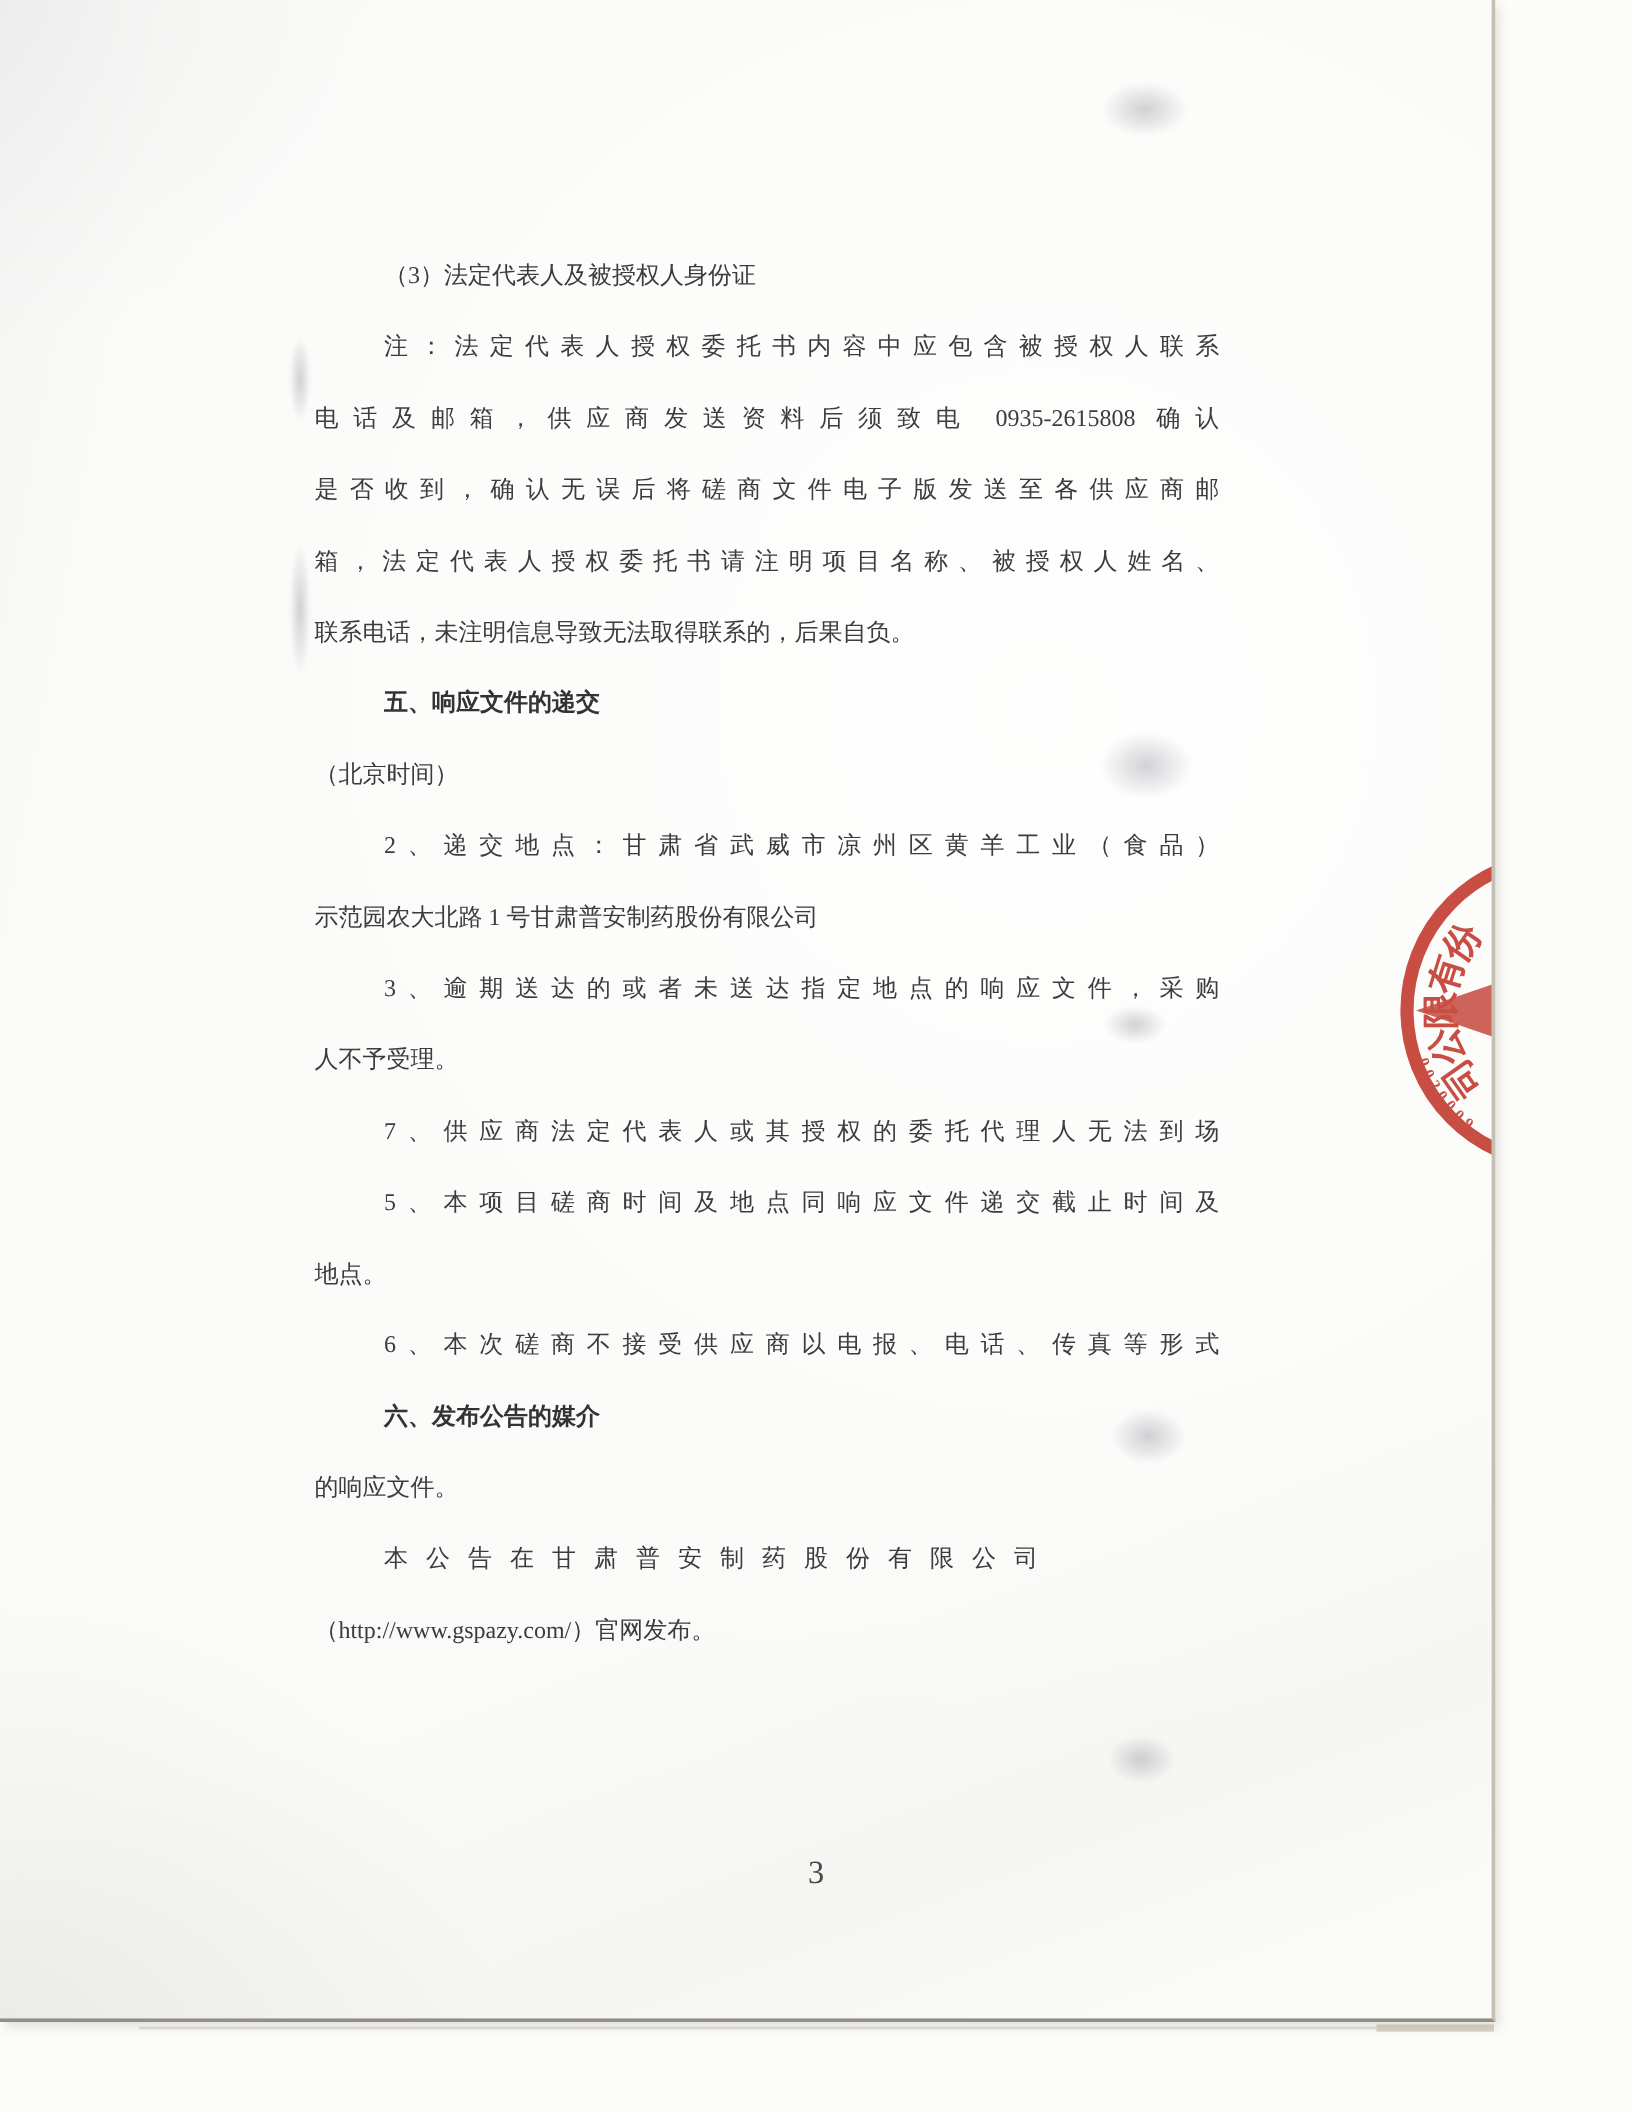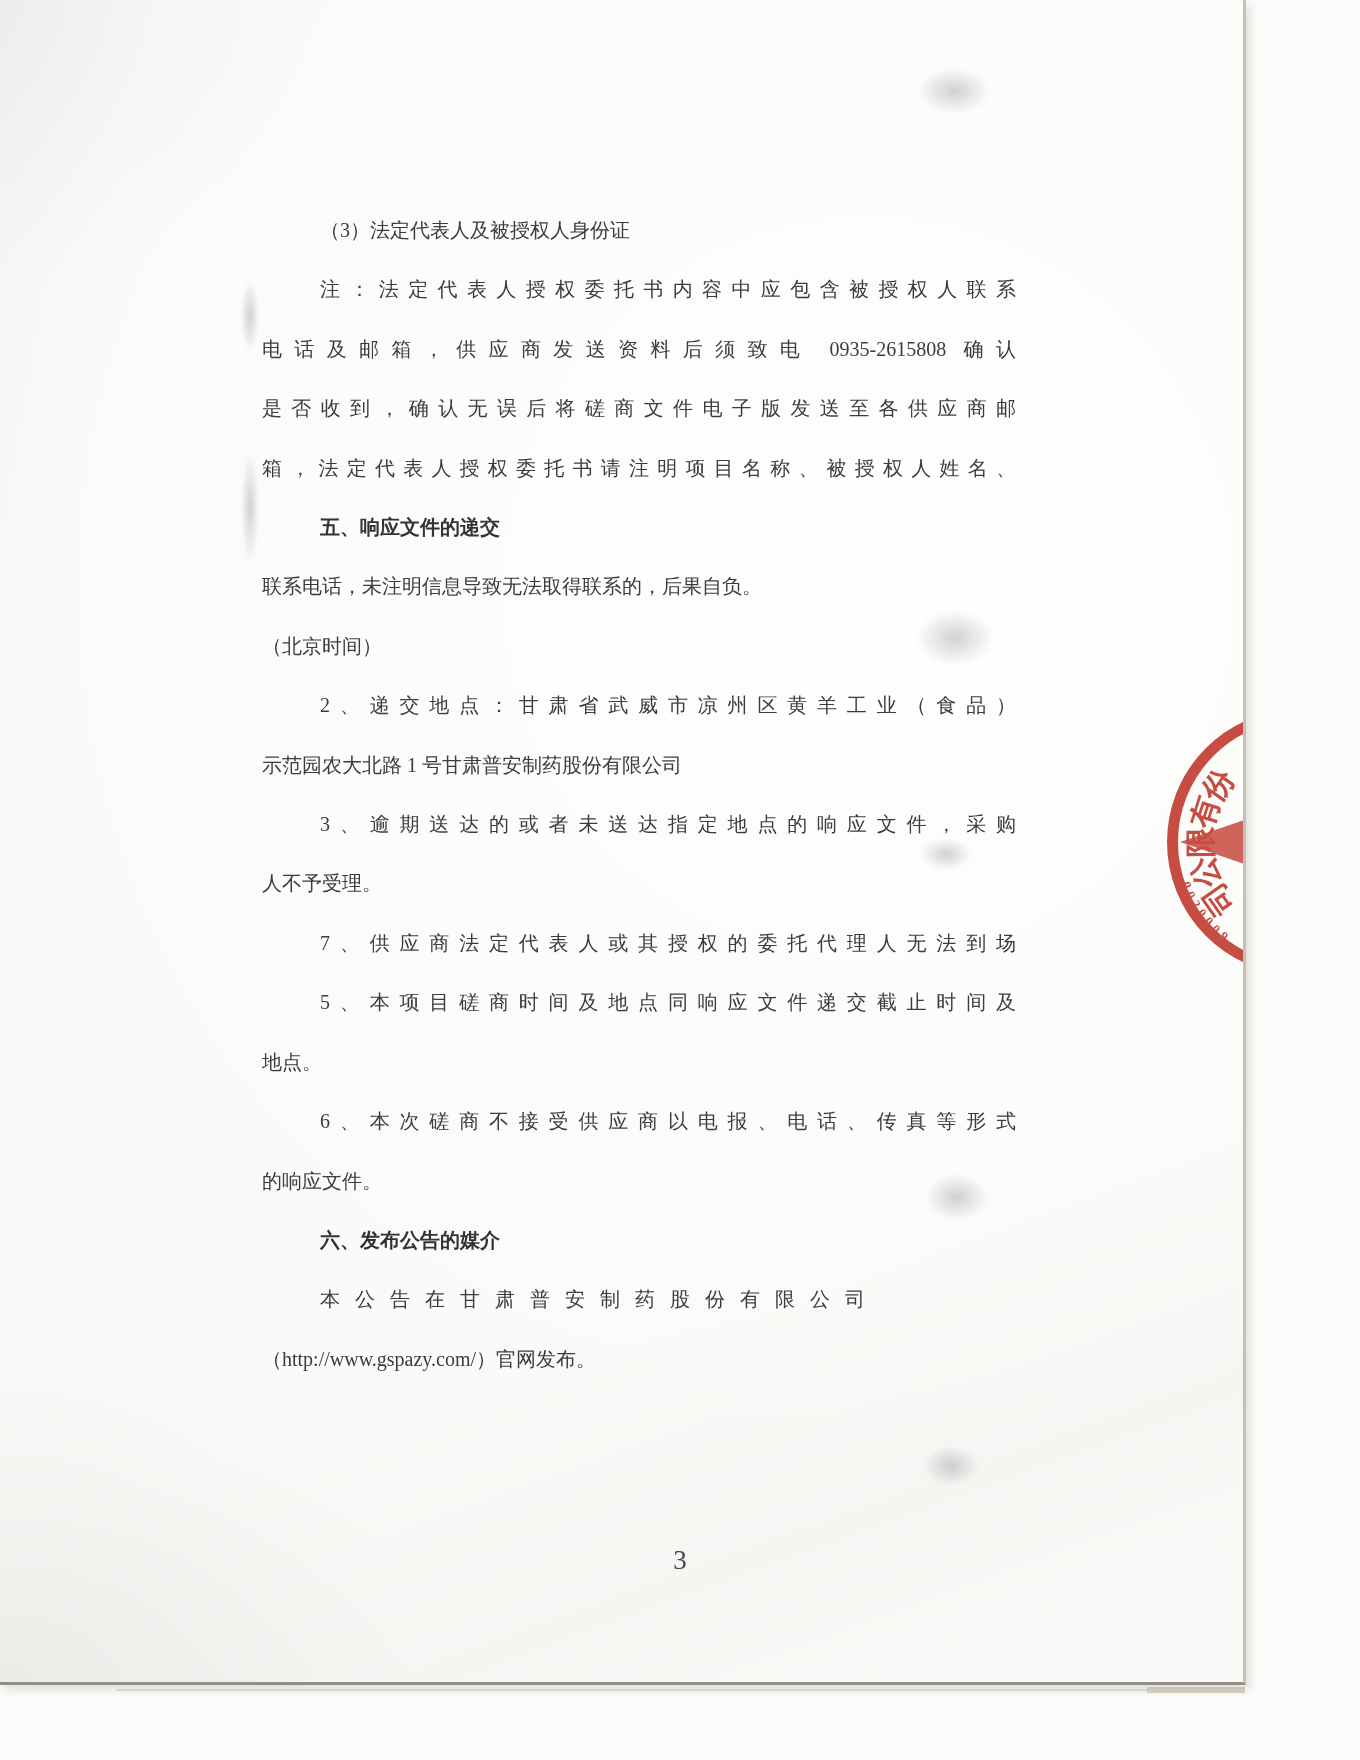--- a/index.html
+++ b/index.html
@@ -90,33 +90,33 @@
   <div class="under-edge-b"></div>
 
   <div class="sheet">
 
     <div class="textcol">
         <div class="line indent">（3）法定代表人及被授权人身份证</div>
         <div class="line indent full">注：法定代表人授权委托书内容中应包含被授权人联系</div>
         <div class="line full">电话及邮箱，供应商发送资料后须致电 0935-2615808 确认</div>
         <div class="line full">是否收到，确认无误后将磋商文件电子版发送至各供应商邮</div>
         <div class="line full">箱，法定代表人授权委托书请注明项目名称、被授权人姓名、</div>
+        <div class="line">联系电话，未注明信息导致无法取得联系的，后果自负。</div>
         <div class="line indent bold">五、响应文件的递交</div>
-        <div class="line">联系电话，未注明信息导致无法取得联系的，后果自负。</div>
         <div class="line">（北京时间）</div>
         <div class="line indent full">2、递交地点：甘肃省武威市凉州区黄羊工业（食品）</div>
         <div class="line">示范园农大北路 1 号甘肃普安制药股份有限公司</div>
         <div class="line indent full">3、逾期送达的或者未送达指定地点的响应文件，采购</div>
         <div class="line">人不予受理。</div>
         <div class="line indent full">7、供应商法定代表人或其授权的委托代理人无法到场</div>
         <div class="line indent full">5、本项目磋商时间及地点同响应文件递交截止时间及</div>
         <div class="line">地点。</div>
         <div class="line indent full">6、本次磋商不接受供应商以电报、电话、传真等形式</div>
+        <div class="line indent bold">六、发布公告的媒介</div>
         <div class="line">的响应文件。</div>
-        <div class="line indent bold">六、发布公告的媒介</div>
         <div class="line indent spread">本公告在甘肃普安制药股份有限公司</div>
         <div class="line">（http://www.gspazy.com/）官网发布。</div>
       </div>
 
     <div class="pagenum">3</div>
 
     <div class="stamp" style="--sc: #c23b30;">
       <div class="ring"></div>
       <div class="star"></div>
     <div class="schar" style="left: 118.085px; top: 142.642px; transform: translate(-50%, -50%) rotate(305deg);">份</div>

